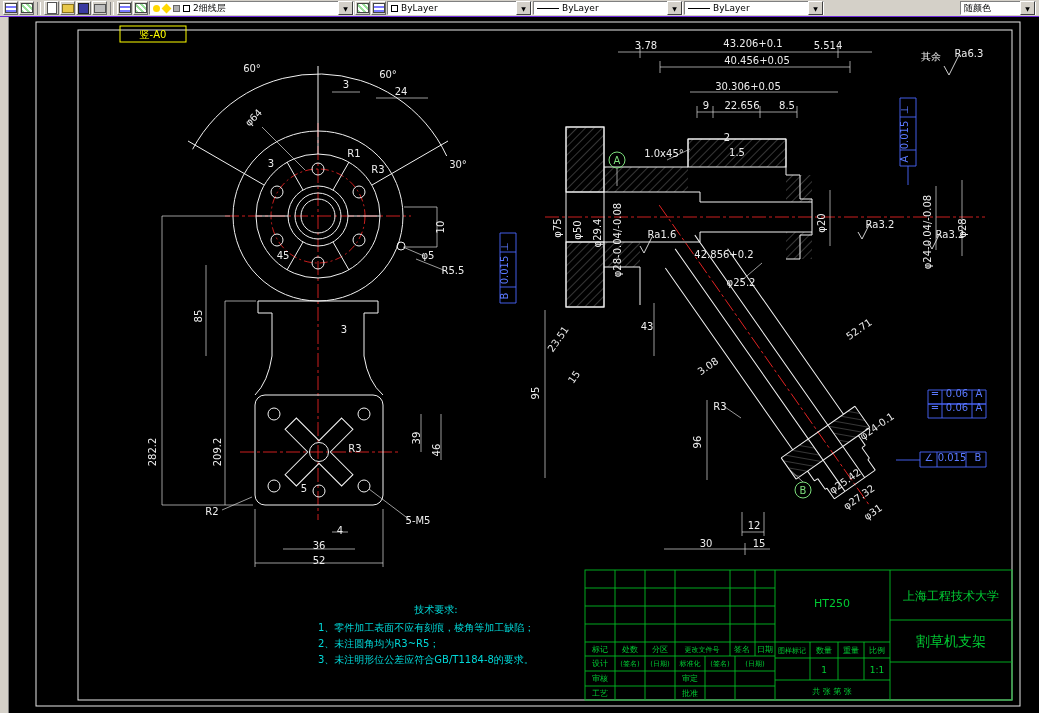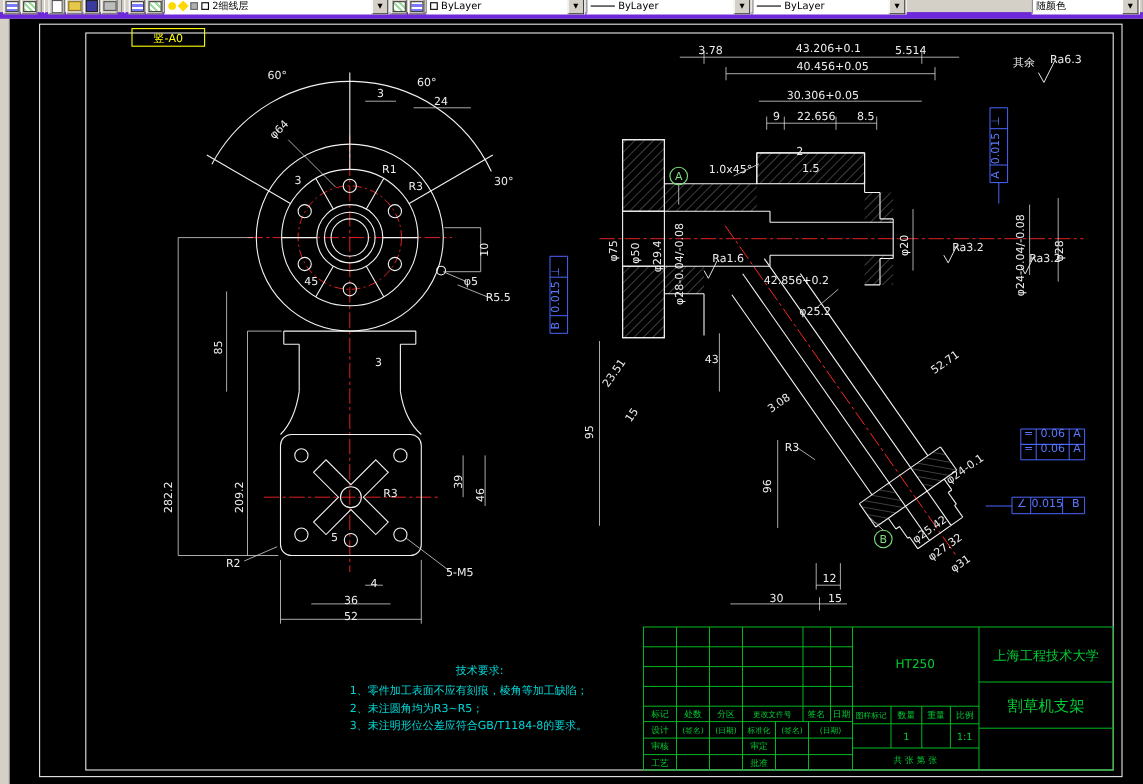--- a/index.html
+++ b/index.html
@@ -1,20 +1,20 @@
 <!DOCTYPE html>
 <html><head>
 <meta charset="utf-8">
 <style>
   html,body{margin:0;padding:0}
   body{width:1039px;height:713px;background:#000;overflow:hidden;position:relative;
        font-family:"DejaVu Sans","Liberation Sans",sans-serif}
   
   .toolbar{position:absolute;top:0;left:0;width:1039px;height:17px;background:#d4d0c8;
-           border-bottom:6px solid #6d28d9;display:flex;align-items:center;gap:1px;
+           border-bottom:1px solid #6d28d9;display:flex;align-items:center;gap:1px;
            padding:1px 3px;box-sizing:border-box;z-index:10}
   .tbtn{width:15px;height:14px;background:#d4d0c8;border:1px solid;
         border-color:#fff #6d6d6d #6d6d6d #fff;padding:0;display:flex;
         align-items:center;justify-content:center;font-size:8px;color:#222;box-sizing:border-box}
   .sep{width:2px;height:13px;border-left:1px solid #808080;border-right:1px solid #fff;margin:0 2px}
   .combo{height:14px;background:#fff;border:1px solid;border-color:#808080 #fff #fff #808080;
          display:flex;align-items:center;font-size:9px;color:#000;padding-left:3px;gap:3px;
          box-sizing:border-box;white-space:nowrap}
   .combo .arrow{margin-left:auto;width:13px;height:12px;background:#d4d0c8;border:1px solid;
          border-color:#fff #404040 #404040 #fff;font-size:6px;display:flex;align-items:center;
@@ -95,21 +95,21 @@
   <div class="combo" style="width:150px">
     <span class="ltline"></span>
     <span>ByLayer</span>
     <span class="arrow">▼</span>
   </div>
   <div class="combo" style="width:140px">
     <span class="ltline"></span>
     <span>ByLayer</span>
     <span class="arrow">▼</span>
   </div>
-  <div class="combo" style="width:98px;margin-left:auto">
+  <div class="combo" style="width:76px;margin-left:auto">
     <span>随颜色</span>
     <span class="arrow">▼</span>
   </div>
 </div>
 <div class="left-edge"></div>
 
 <svg class="cad" width="1039" height="713">
   <defs>
     <pattern id="h" width="6" height="6" patternUnits="userSpaceOnUse" patternTransform="rotate(45)">
       <line x1="0" y1="0" x2="0" y2="6" stroke="#b8b8b8" stroke-width="0.6"></line>

